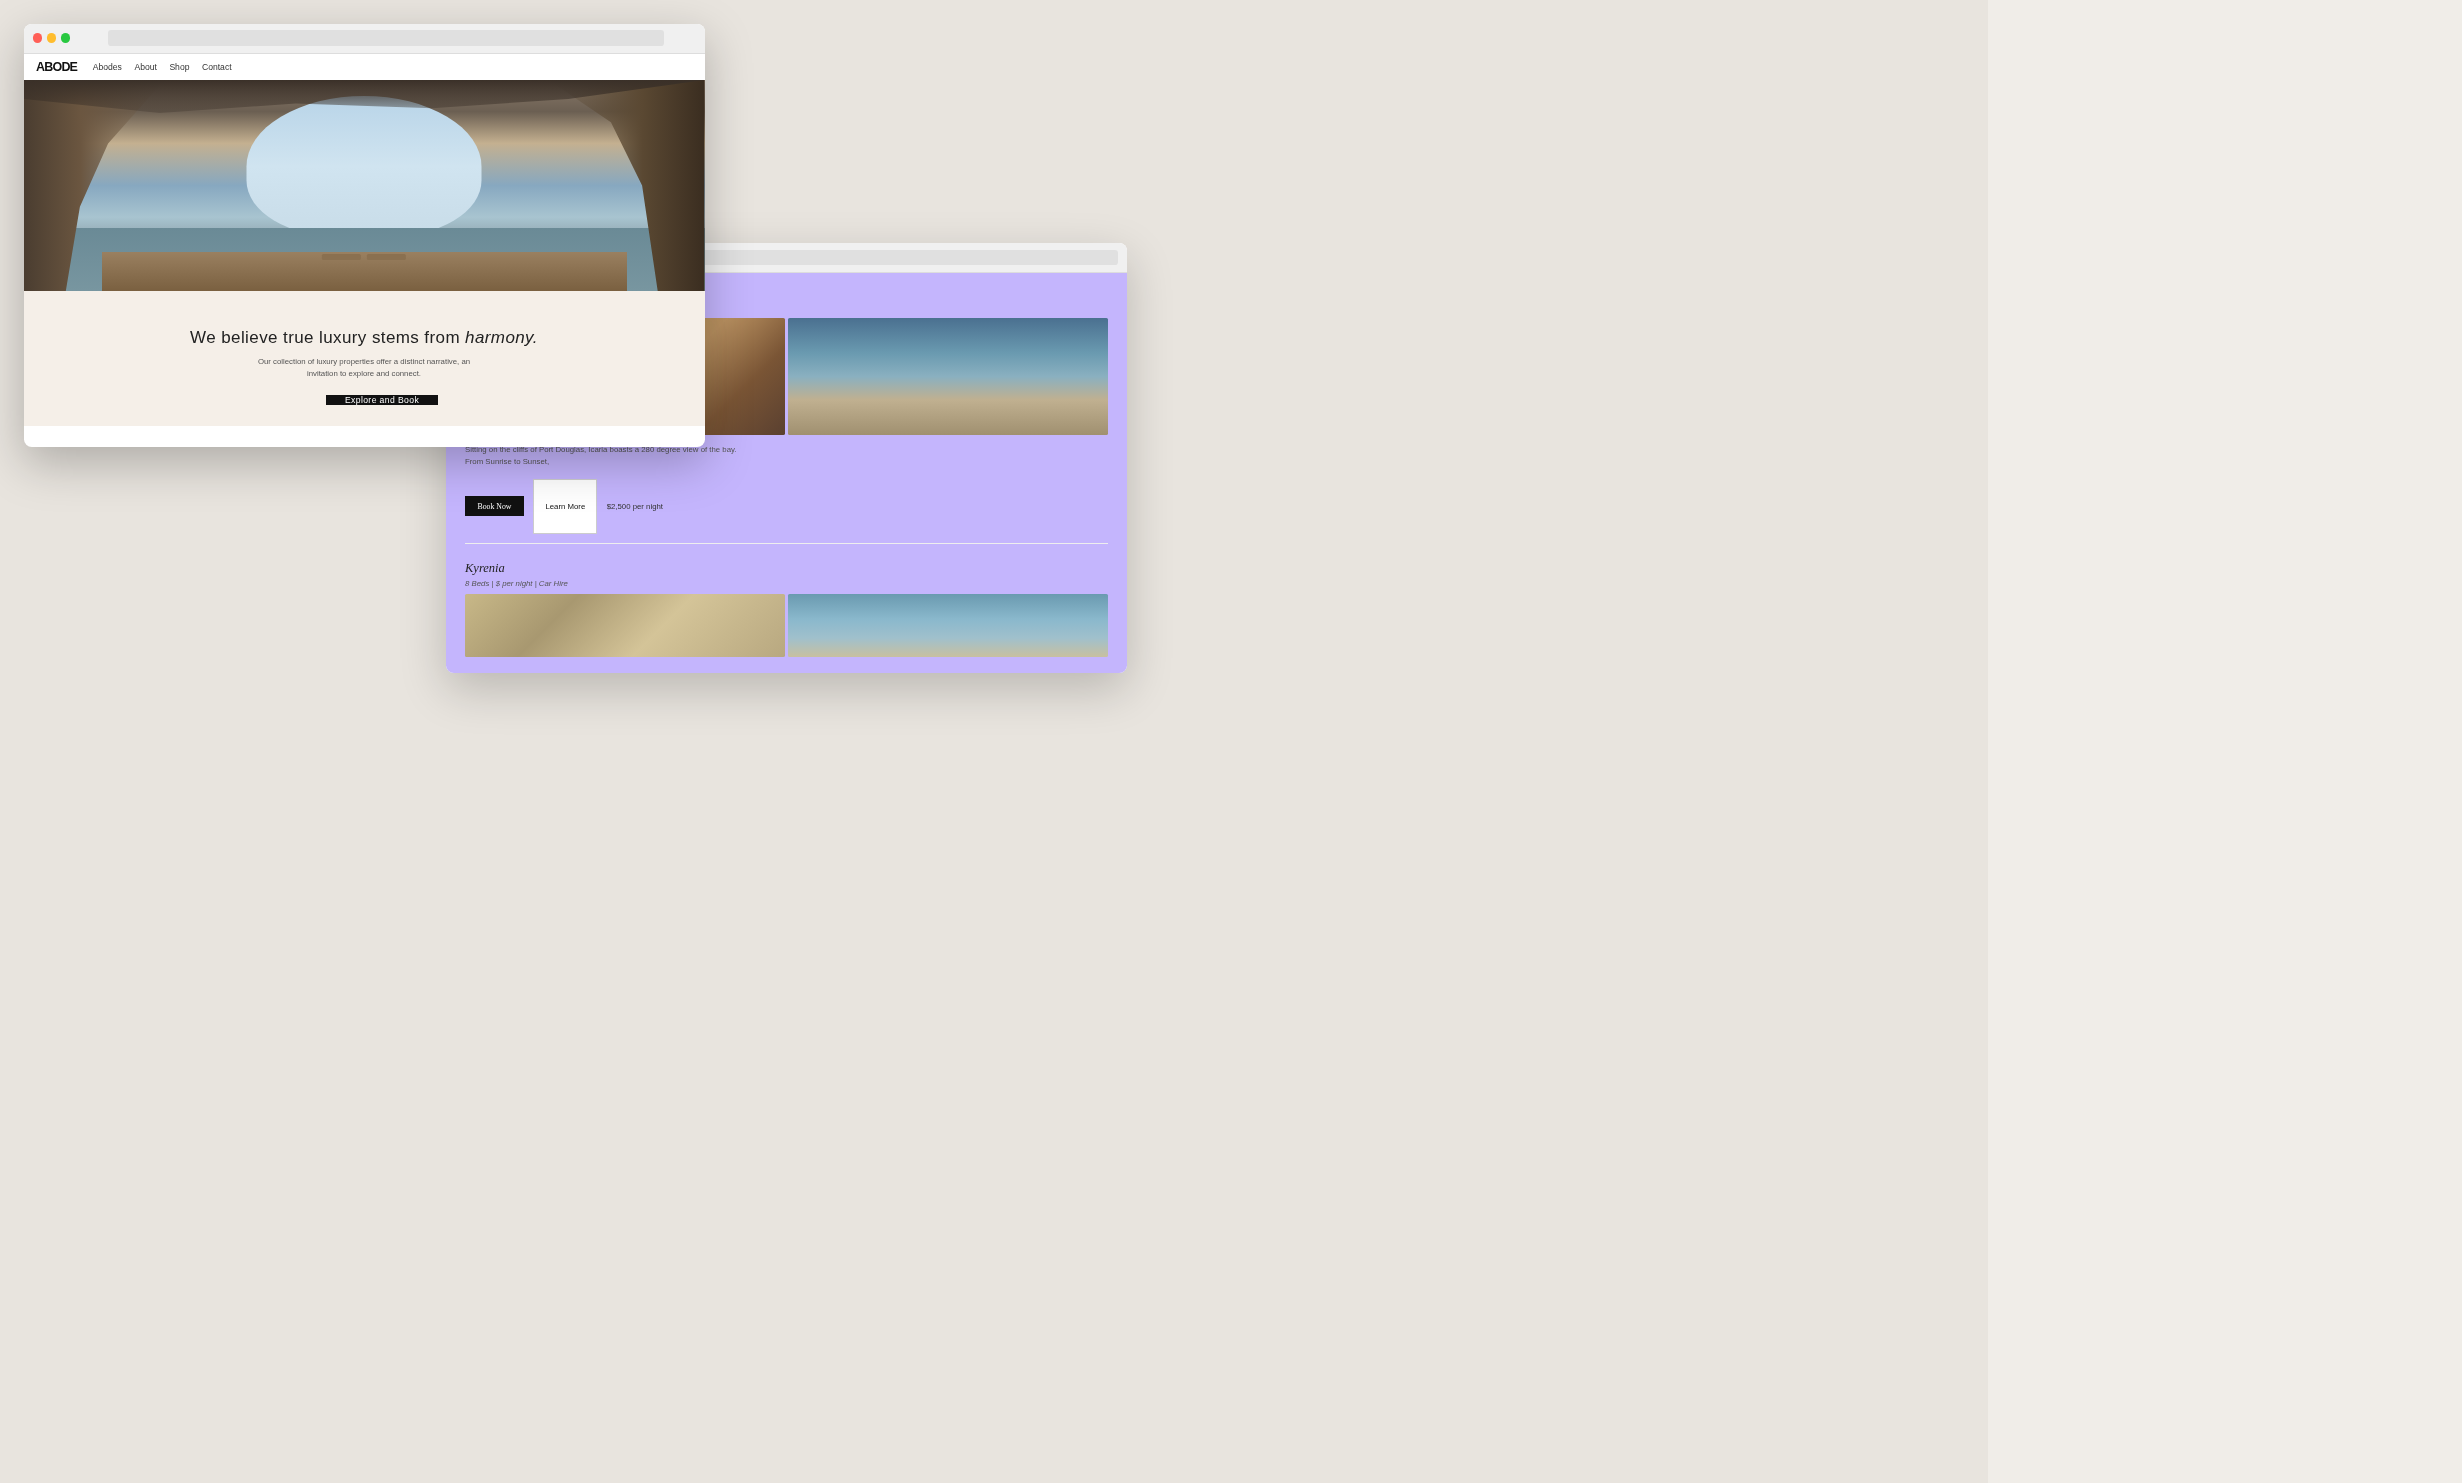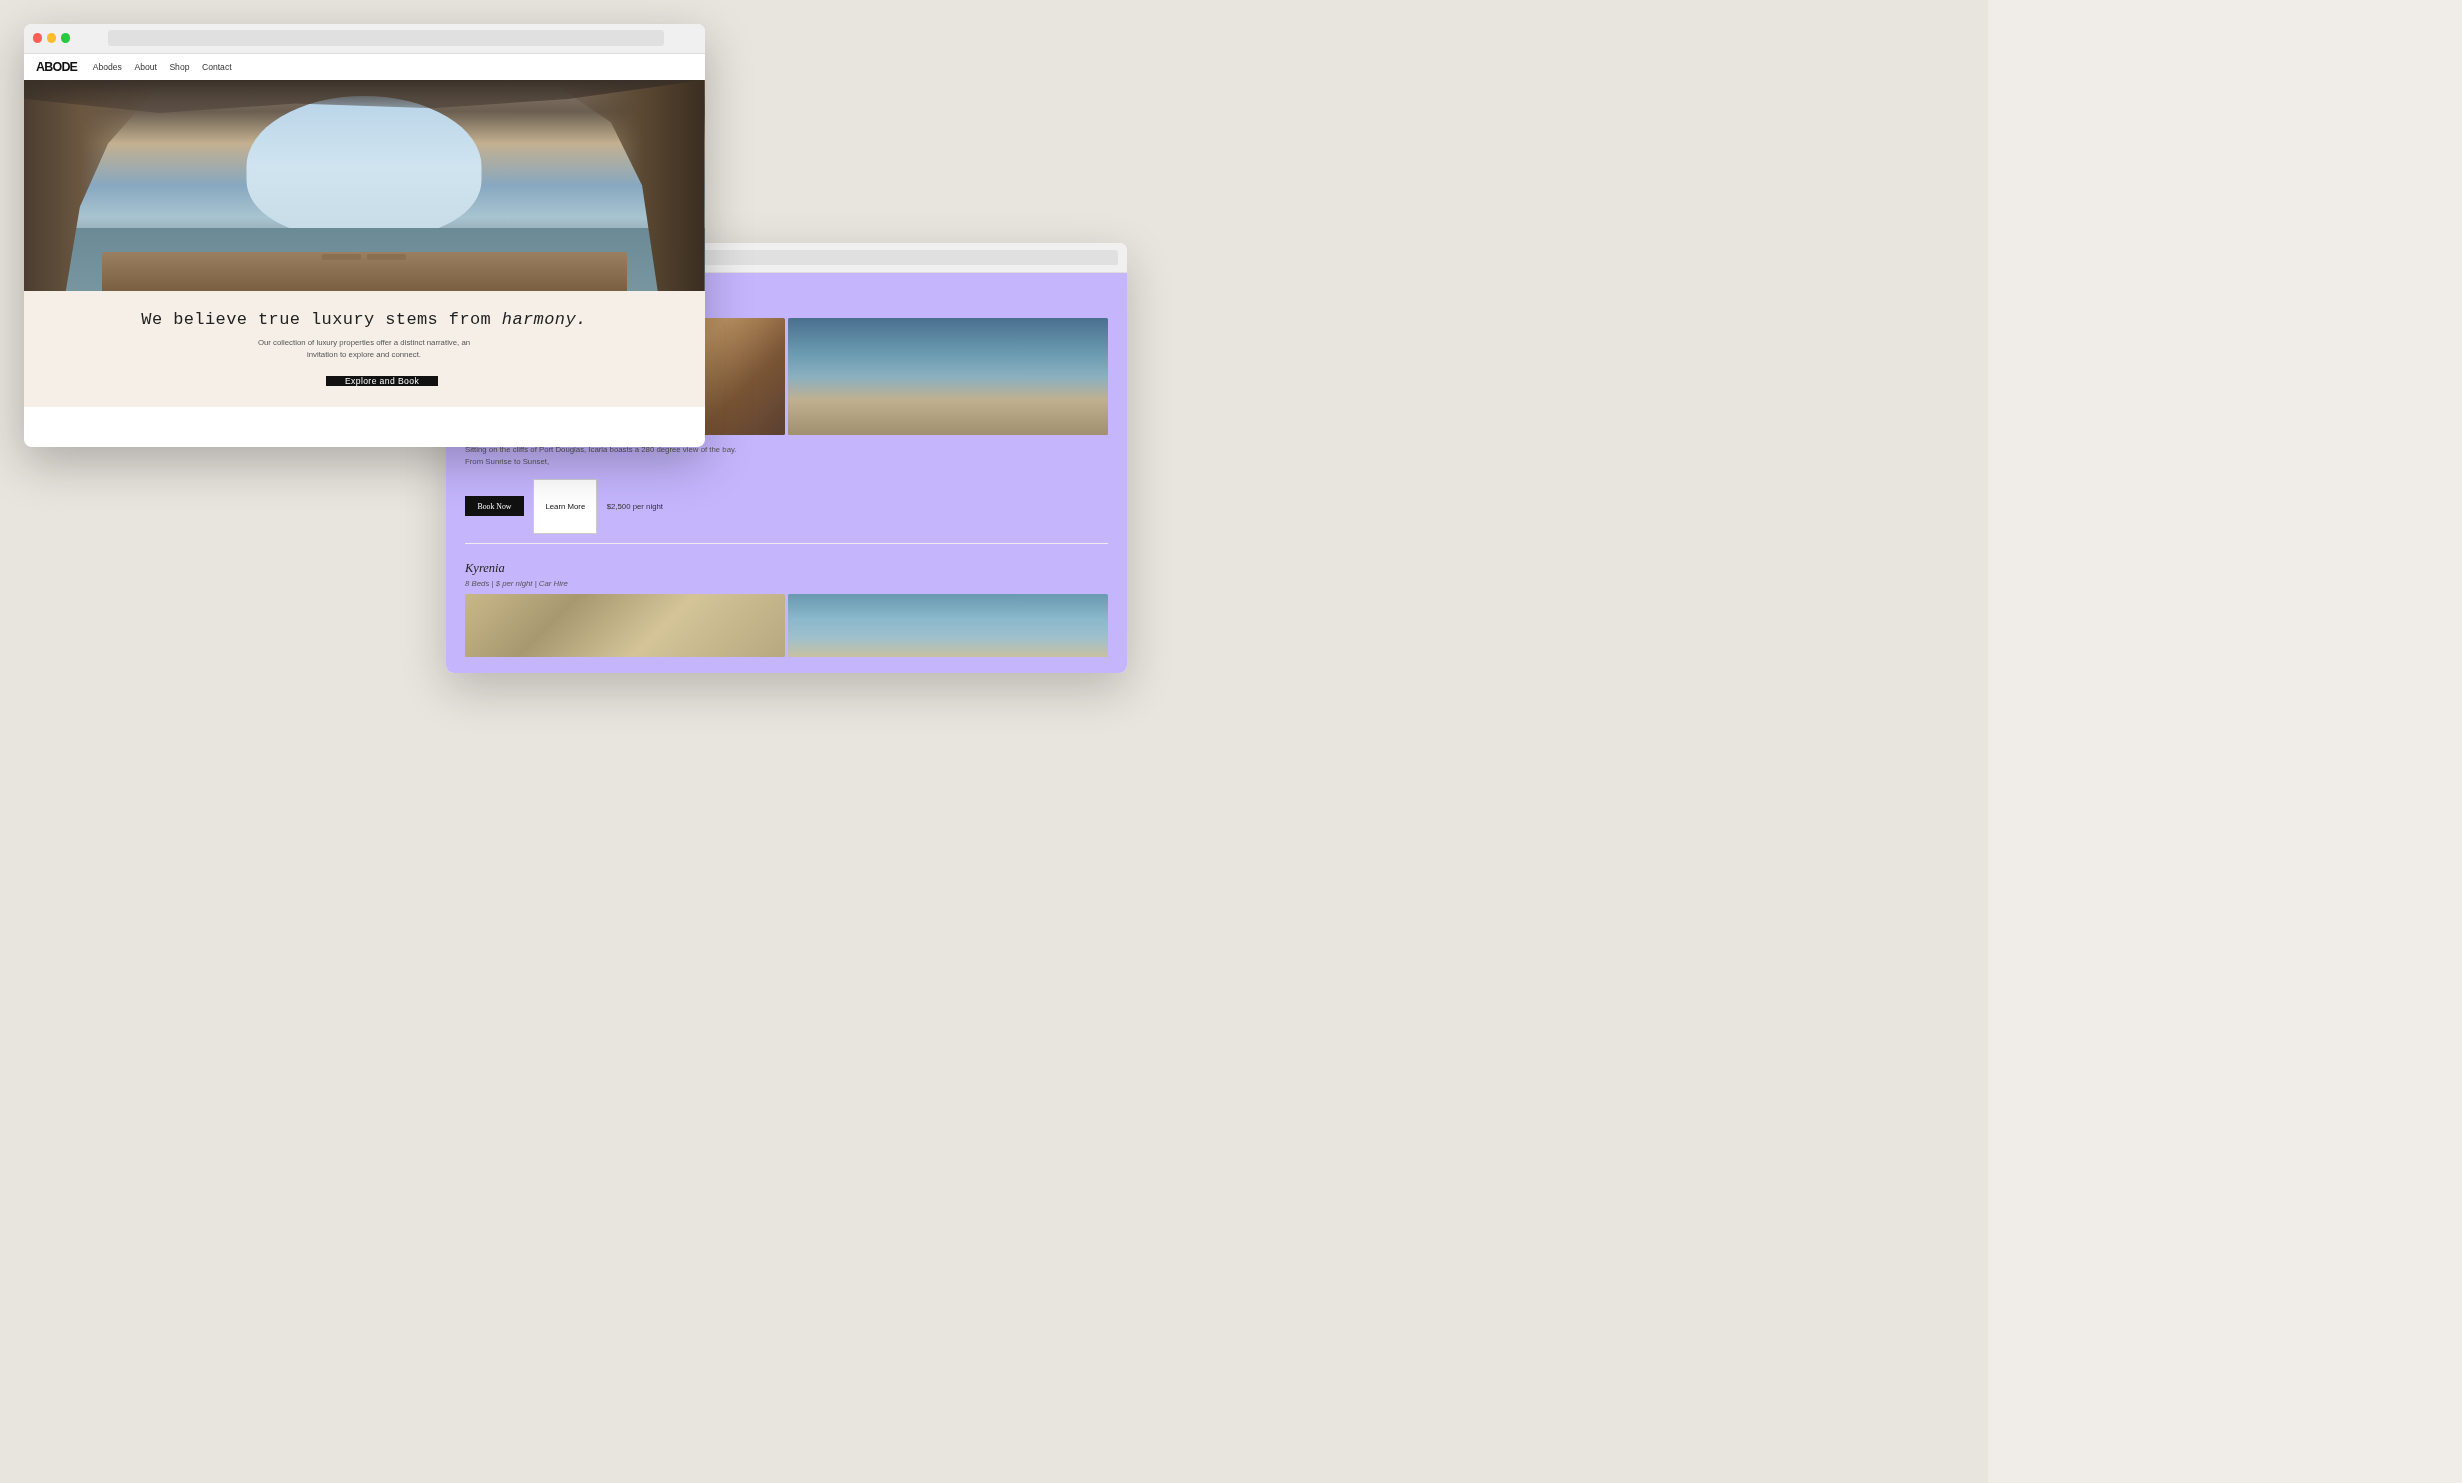--- a/index.html
+++ b/index.html
@@ -205,21 +205,22 @@
       padding: 19px 15.6px;
       text-align: center;
     }
 
     .hero-headline {
       font-size: 17px;
       color: #222;
       font-weight: 300;
       letter-spacing: 0.4px;
       margin-bottom: 7.8px;
-      font-family: Liberation Mono, monospace;
+      font-family: Liberation Sans, sans-serif;
+      margin-top: 18px;
     }
 
     .hero-headline em {
       font-style: italic;
       font-weight: 400;
     }
 
     .hero-subtext {
       font-size: 7.8px;
       color: #555;

